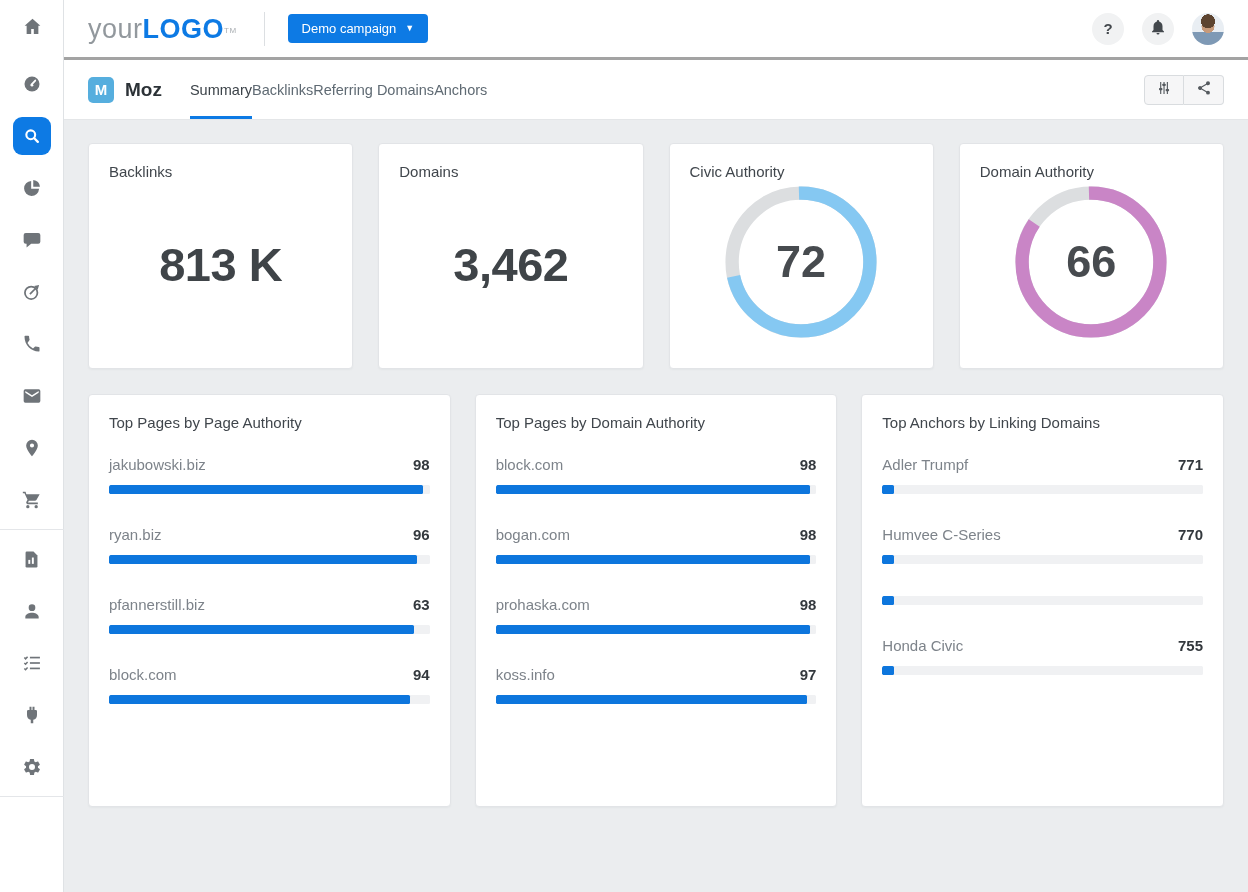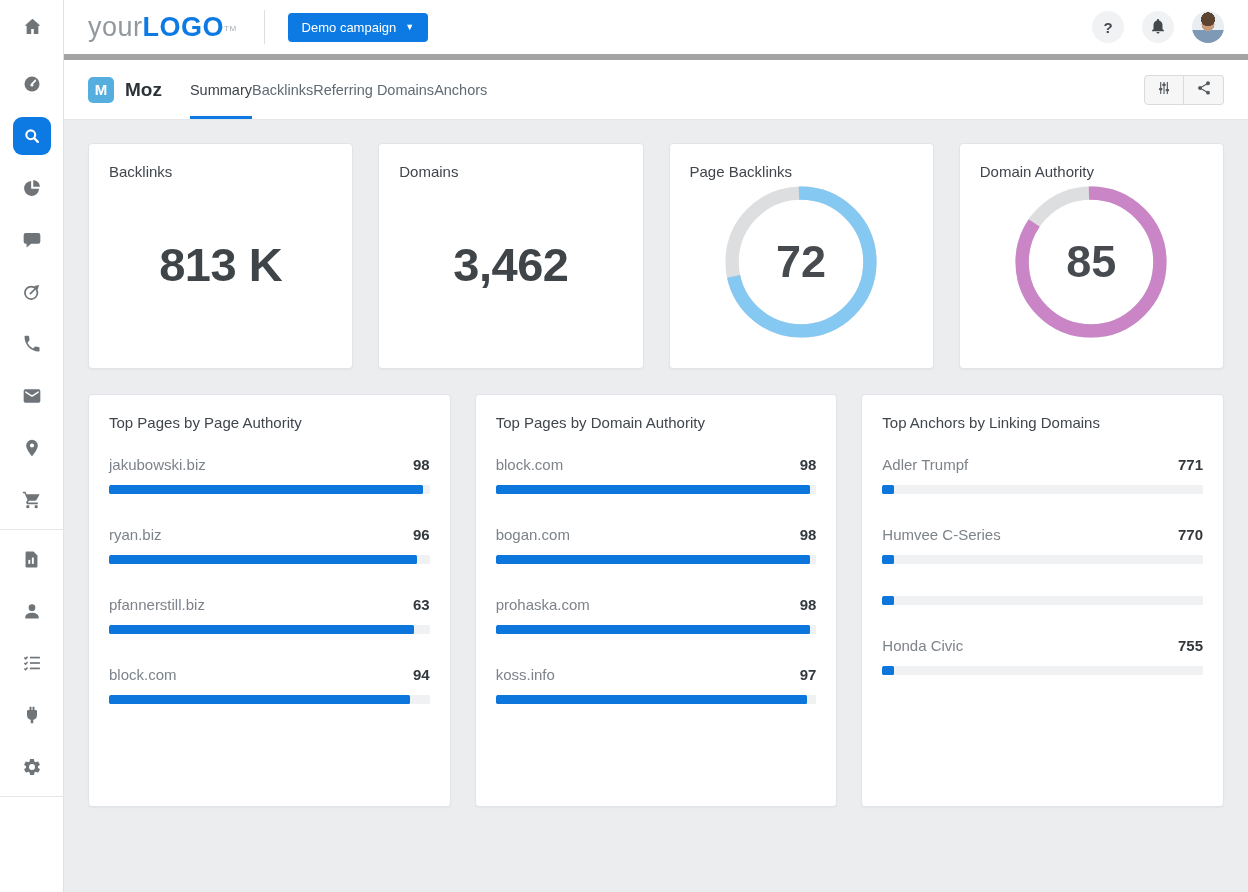--- a/index.html
+++ b/index.html
@@ -12,21 +12,21 @@
   .sidebar-top { height:60px; display:flex; align-items:center; justify-content:center; flex:none; }
   .side-nav { padding-top:6px; display:flex; flex-direction:column; align-items:center; }
   .side-item { width:64px; height:52px; display:flex; align-items:center; justify-content:center; cursor:pointer; }
   .side-item svg { display:block; }
   .icon-gray { fill:#6f7479; }
   .icon-stroke { stroke:#6f7479; fill:none; }
   .active-tile { width:38px; height:38px; border-radius:9px; background:#0d7ae4; display:flex; align-items:center; justify-content:center; }
   .side-divider { width:64px; height:1px; background:#e4e6e9; margin:3px 0; }
 
   
-  .header { grid-row:1; grid-column:2; background:#fff; border-bottom:6px solid #a3a3a3; display:flex; align-items:center; padding:0 24px; }
+  .header { grid-row:1; grid-column:2; background:#fff; border-bottom:3px solid #a3a3a3; display:flex; align-items:center; padding:0 24px; }
   .logo { display:flex; align-items:flex-start; cursor:pointer; }
   .logo-your { font-size:27px; color:#92989d; letter-spacing:.5px; line-height:34px; }
   .logo-main { font-size:27px; font-weight:800; color:#0d7ae4; letter-spacing:.5px; line-height:34px; }
   .logo-tm { font-size:8px; color:#a9aeb2; margin-top:14px; letter-spacing:.5px; }
   .header-divider { width:1px; height:34px; background:#dcdfe2; margin:0 23px 0 27px; }
   .campaign-btn { background:#0d7ae4; color:#fff; border:none; border-radius:4px; height:29px; padding:0 14px; font-size:13px; font-family:inherit; display:flex; align-items:center; gap:9px; cursor:pointer; }
   .caret { font-size:9px; line-height:1; }
   .header-right { margin-left:auto; display:flex; align-items:center; gap:18px; }
   .round-btn { width:32px; height:32px; border-radius:50%; background:#f1f2f3; border:none; display:flex; align-items:center; justify-content:center; cursor:pointer; font-family:inherit; }
   .help-q { font-size:15px; font-weight:700; color:#43484d; }
@@ -273,40 +273,40 @@
               <div class="big-number">813 K</div>
             </div>
         </div>
         <div class="card stat-card">
           <div class="card-title">Domains</div>
           <div class="stat-center">
               <div class="big-number">3,462</div>
             </div>
         </div>
         <div class="card stat-card">
-          <div class="card-title">Page Backlinks</div>
+          <div class="card-title">Civic Authority</div>
           <div class="stat-center">
             <div class="donut-wrap">
               <svg class="donut" viewBox="0 0 36 36">
                 <circle class="track" cx="18" cy="18" r="15.5" pathLength="100"></circle>
                 <circle class="val" cx="18" cy="18" r="15.5" pathLength="100" stroke-dasharray="72 28" stroke="#85c8f2"></circle>
               </svg>
               <div class="donut-num">72</div>
             </div>
           </div>
         </div>
         <div class="card stat-card">
           <div class="card-title">Domain Authority</div>
           <div class="stat-center">
             <div class="donut-wrap">
               <svg class="donut" viewBox="0 0 36 36">
                 <circle class="track" cx="18" cy="18" r="15.5" pathLength="100"></circle>
                 <circle class="val" cx="18" cy="18" r="15.5" pathLength="100" stroke-dasharray="85 15" stroke="#c985c6"></circle>
               </svg>
-              <div class="donut-num">85</div>
+              <div class="donut-num">66</div>
             </div>
           </div>
         </div>
       </div>
 
       <div class="list-row">
 
         <div class="card list-card">
           <div class="card-title">Top Pages by Page Authority</div>
           <div>

